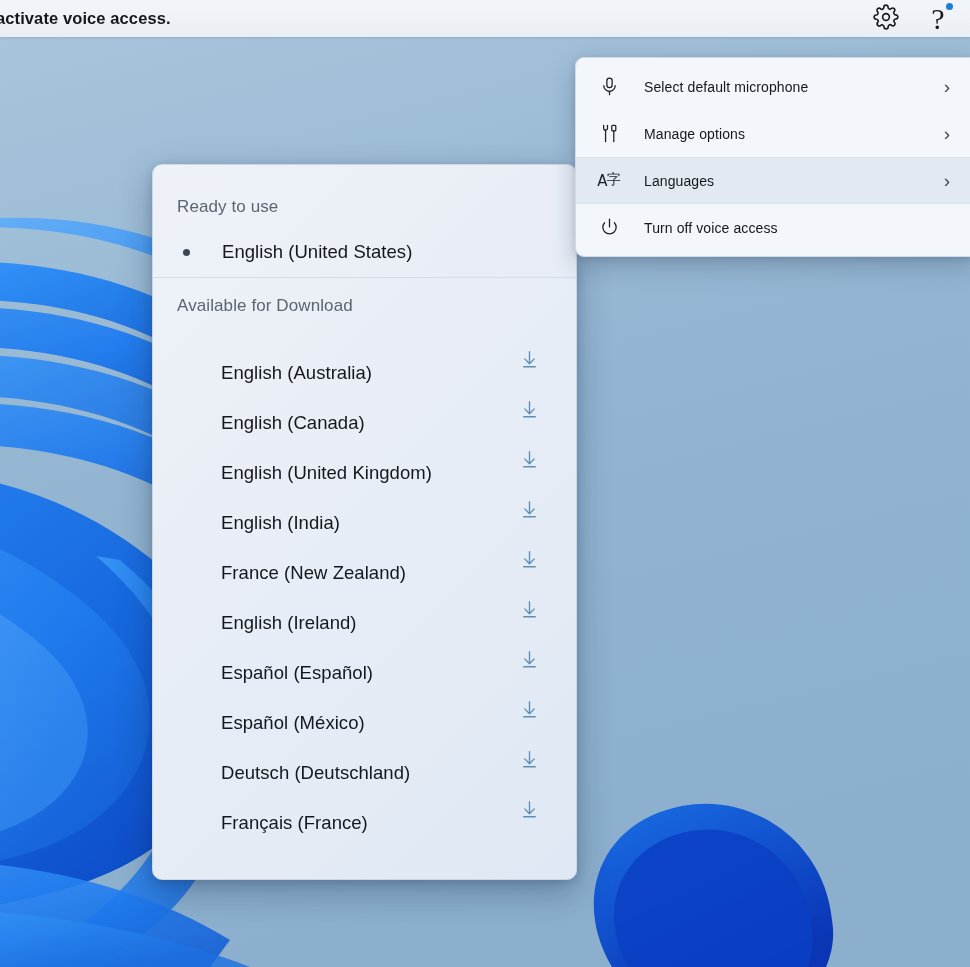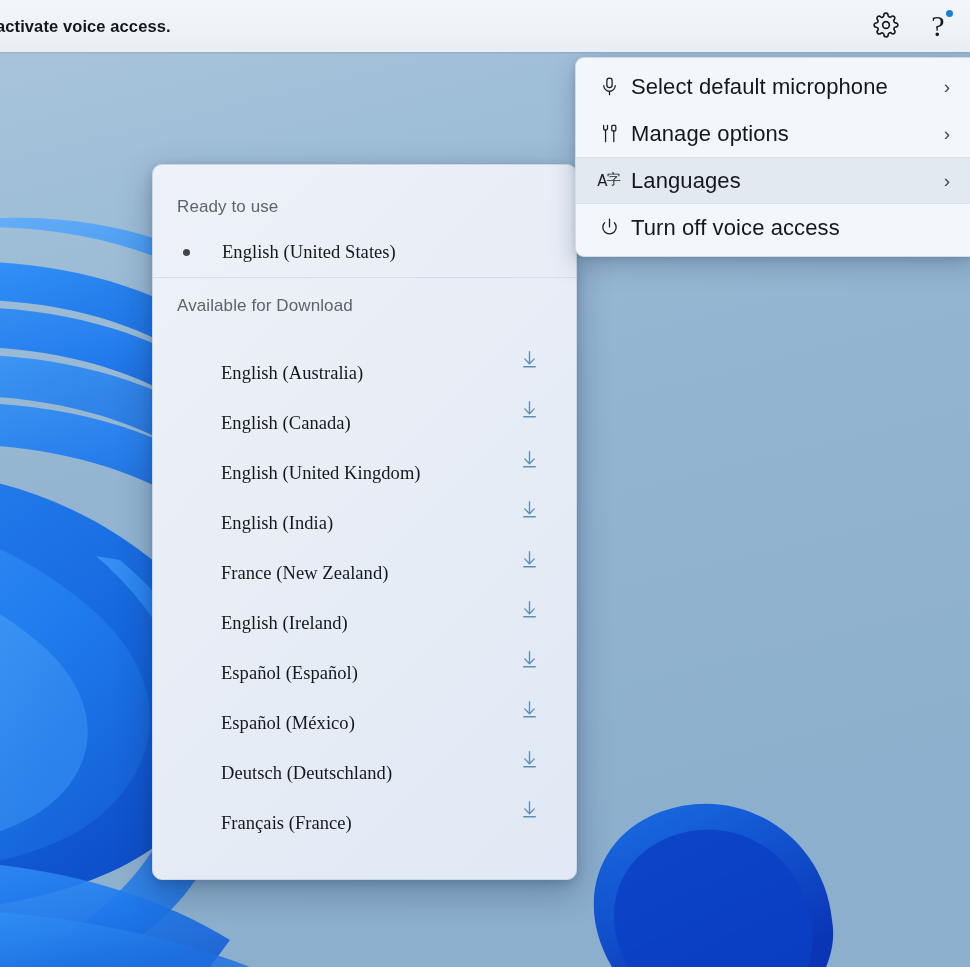--- a/index.html
+++ b/index.html
@@ -13,21 +13,21 @@
   
   #desktop {
     position:absolute; left:0; top:0; width:970px; height:967px;
     overflow:hidden;
     background:linear-gradient(170deg,#a7c3db 0%,#93b4d1 45%,#8fb1ce 100%);
   }
   #wallpaper { position:absolute; left:0; top:0; width:970px; height:967px; }
 
   
   #voiceaccess-bar {
-    position:absolute; left:0; top:0; width:970px; height:52px;
+    position:absolute; left:0; top:0; width:970px; height:37px;
     background:linear-gradient(180deg,#f2f5f9 0%,#eef2f7 60%,#e9eef4 100%);
     display:flex; align-items:center;
     box-shadow:0 1px 2px rgba(60,80,110,.18);
     z-index:30;
   }
   #voiceaccess-bar .vabar-text {
     margin-left:-4px;
     font-size:16.5px;
     font-weight:700;
     color:#14181d;
@@ -73,22 +73,22 @@
     background:#e3e9f1;
     border-top:1px solid #dbe2eb;
     border-bottom:1px solid #dbe2eb;
   }
   .ctx-icon {
     width:30px; min-width:30px; height:30px;
     display:flex; align-items:center; justify-content:center;
     color:#1b1f24;
   }
   .ctx-label {
-    margin-left:7px;
-    font-size:22px; color:#14181d; letter-spacing:.1px;
+    margin-left:20px;
+    font-size:14px; color:#14181d; letter-spacing:.1px;
     white-space:nowrap;
   }
   .ctx-chevron {
     margin-left:auto;
     color:#40474f; font-size:19px; line-height:1;
     display:flex; align-items:center; justify-content:center;
     width:22px;
   }
   .lang-icon-txt {
     font-size:16px; line-height:1; color:#1b1f24;
@@ -116,21 +116,20 @@
   }
   #ready-header { height:62px; align-items:flex-end; padding-bottom:10px; }
   #download-header { height:56px; }
   .lp-divider { height:1px; background:#d5dde8; width:100%; }
 
   .lp-row {
     display:flex; align-items:center;
     height:50px;
     padding:0 32px 0 24px;
     cursor:pointer;
-    font-family:Liberation Serif, serif;
   }
   .lp-bullet-cell { width:44px; min-width:44px; display:flex; align-items:center; }
   .lp-bullet { width:7px; height:7px; border-radius:50%; background:#3d454e; margin-left:6px; }
   .lp-row-label {
     font-size:18.5px; color:#14181d; letter-spacing:.05px;
     white-space:nowrap;
   }
   .lp-row.installed .lp-row-label { padding-left:1px; }
   .lp-row.download .lp-row-label { padding-left:44px;margin-top:28px; }
   .lp-download-btn {

